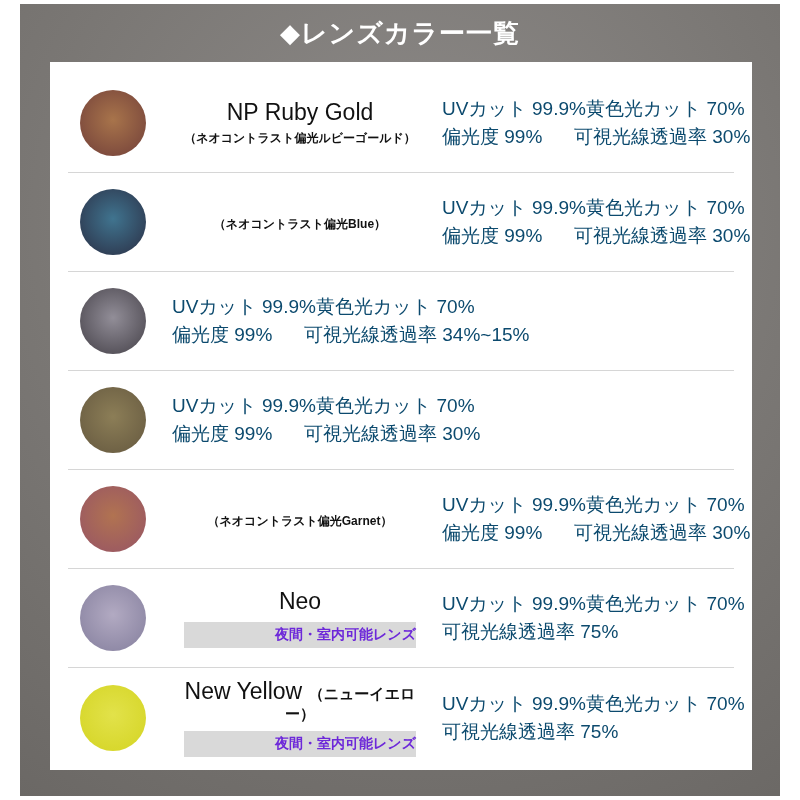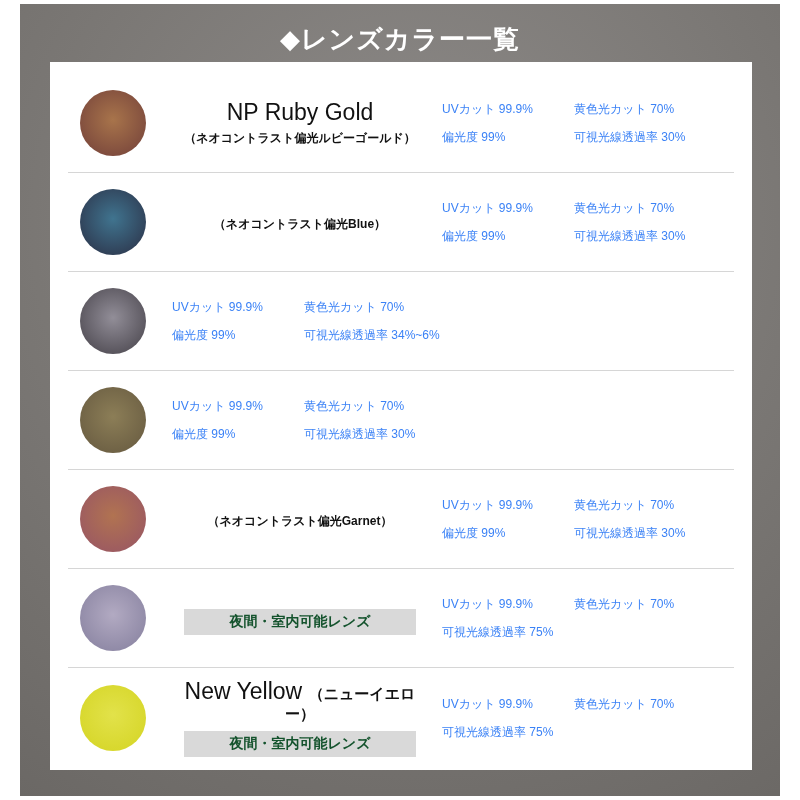--- a/index.html
+++ b/index.html
@@ -6,21 +6,21 @@
   body{
     width:800px;height:800px;position:relative;background:#ffffff;
     font-family:"Liberation Sans","DejaVu Sans",sans-serif;
     -webkit-font-smoothing:antialiased;
   }
   .frame{
     position:absolute;left:20px;right:20px;top:4px;bottom:4px;
     background:radial-gradient(circle at 52% 28%, #8e8b89 0%, #7a7774 55%, #6b6865 100%);
   }
   .header{
-    position:absolute;left:0;right:0;top:6px;height:58px;
+    position:absolute;left:0;right:0;top:0;height:58px;
     display:flex;align-items:center;justify-content:center;
   }
   .header .title{
     color:#ffffff;font-size:26px;font-weight:bold;letter-spacing:1px;
   }
   .panel{
     position:absolute;left:30px;right:28px;top:58px;bottom:26px;
     background:#ffffff;padding-top:12px;box-sizing:border-box;
   }
   .row{
@@ -37,26 +37,26 @@
   .lens-name{
     font-size:23px;font-weight:normal;color:#111111;line-height:1.15;
   }
   .lens-name-suffix{
     font-size:15px;font-weight:bold;color:#111111;margin-left:2px;
   }
   .lens-subtitle{
     font-size:12px;font-weight:bold;color:#111111;margin-top:4px;white-space:nowrap;
   }
   .badge{
-    margin-top:7px;background:#d9d9d9;color:#14532d;
-    font-size:14px;font-weight:bold;padding:4px 0;width:100%;box-sizing:border-box;
+    margin-top:7px;background:#d9d9d9;color:#6d28d9;
+    font-size:14px;font-weight:bold;padding:4px 0;width:100%;box-sizing:border-box;text-align:right;
   }
   .specs{margin-left:26px;flex:1;}
   .spec-line{
-    display:flex;line-height:28px;font-size:12px;color:#3b82f6;white-space:nowrap;align-items:center;
+    display:flex;line-height:28px;font-size:19px;color:#0c4a6e;white-space:nowrap;align-items:center;
   }
   .spec-line .spec-item:first-child{min-width:132px;}
 </style>
 </head>
 <body>
 
 <div class="frame">
   <div class="header">
     <span class="title">◆レンズカラー一覧</span>
   </div>
@@ -101,21 +101,21 @@
   </div>
       <div class="row">
     <div class="swatch" style="background: radial-gradient(circle at 50% 45%, rgb(146, 142, 152) 0%, rgb(85, 81, 89) 78%);"></div>
     <div class="specs">
           <div class="spec-line">
             <span class="spec-item">UVカット 99.9%</span>
             <span class="spec-item">黄色光カット 70%</span>
           </div>
           <div class="spec-line">
             <span class="spec-item">偏光度 99%</span>
-            <span class="spec-item">可視光線透過率 34%~6%</span>
+            <span class="spec-item">可視光線透過率 34%~15%</span>
           </div>
         </div>
   </div>
       <div class="row">
     <div class="swatch" style="background: radial-gradient(circle at 50% 45%, rgb(140, 126, 87) 0%, rgb(109, 96, 68) 78%);"></div>
     <div class="specs">
           <div class="spec-line">
             <span class="spec-item">UVカット 99.9%</span>
             <span class="spec-item">黄色光カット 70%</span>
           </div>
@@ -138,20 +138,24 @@
           </div>
           <div class="spec-line">
             <span class="spec-item">偏光度 99%</span>
             <span class="spec-item">可視光線透過率 30%</span>
           </div>
         </div>
   </div>
       <div class="row">
     <div class="swatch" style="background: radial-gradient(circle at 50% 45%, rgb(178, 170, 194) 0%, rgb(142, 136, 165) 78%);"></div>
     <div class="namecol">
+      <div class="name-line">
+        <span class="lens-name">Neo</span>
+        
+      </div>
 
       <div class="badge">夜間・室内可能レンズ</div>
     </div>
     <div class="specs">
           <div class="spec-line">
             <span class="spec-item">UVカット 99.9%</span>
             <span class="spec-item">黄色光カット 70%</span>
           </div>
           <div class="spec-line">
             <span class="spec-item">可視光線透過率 75%</span>

